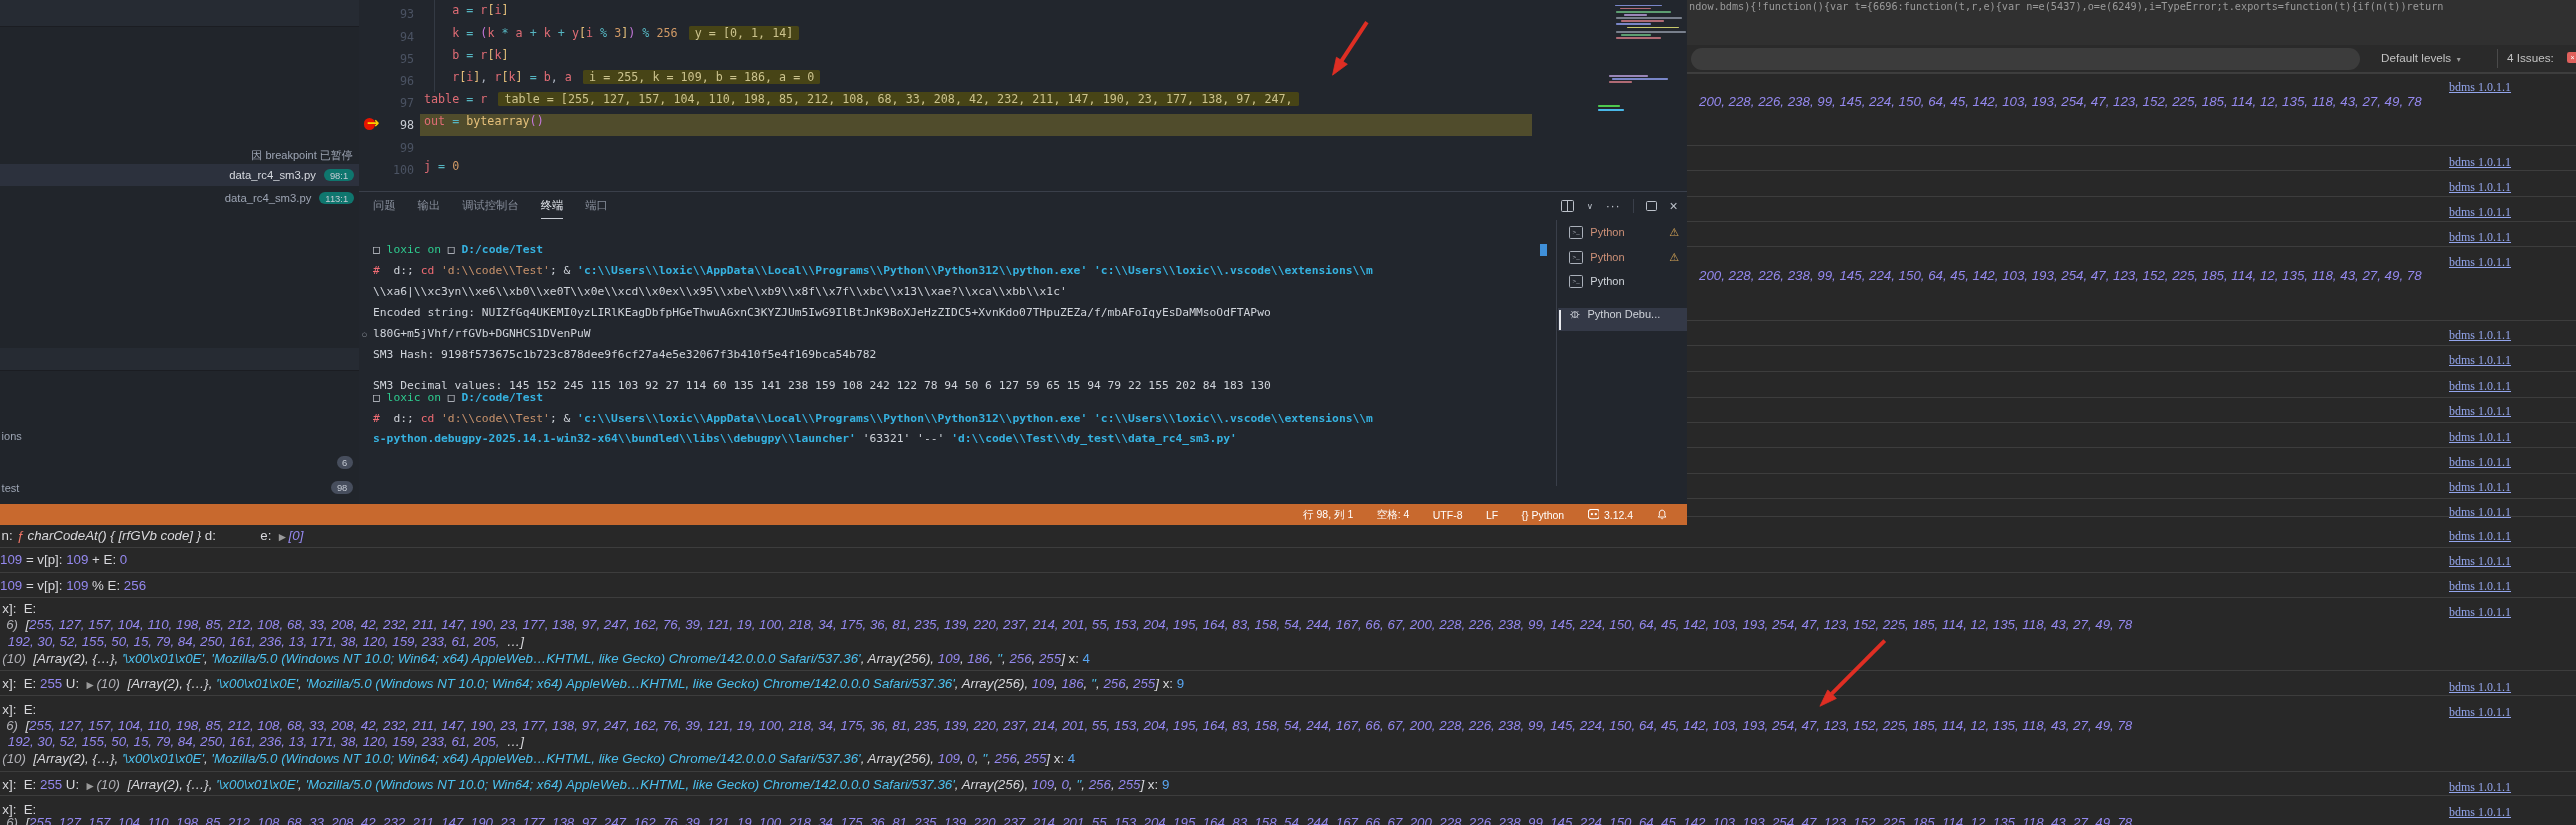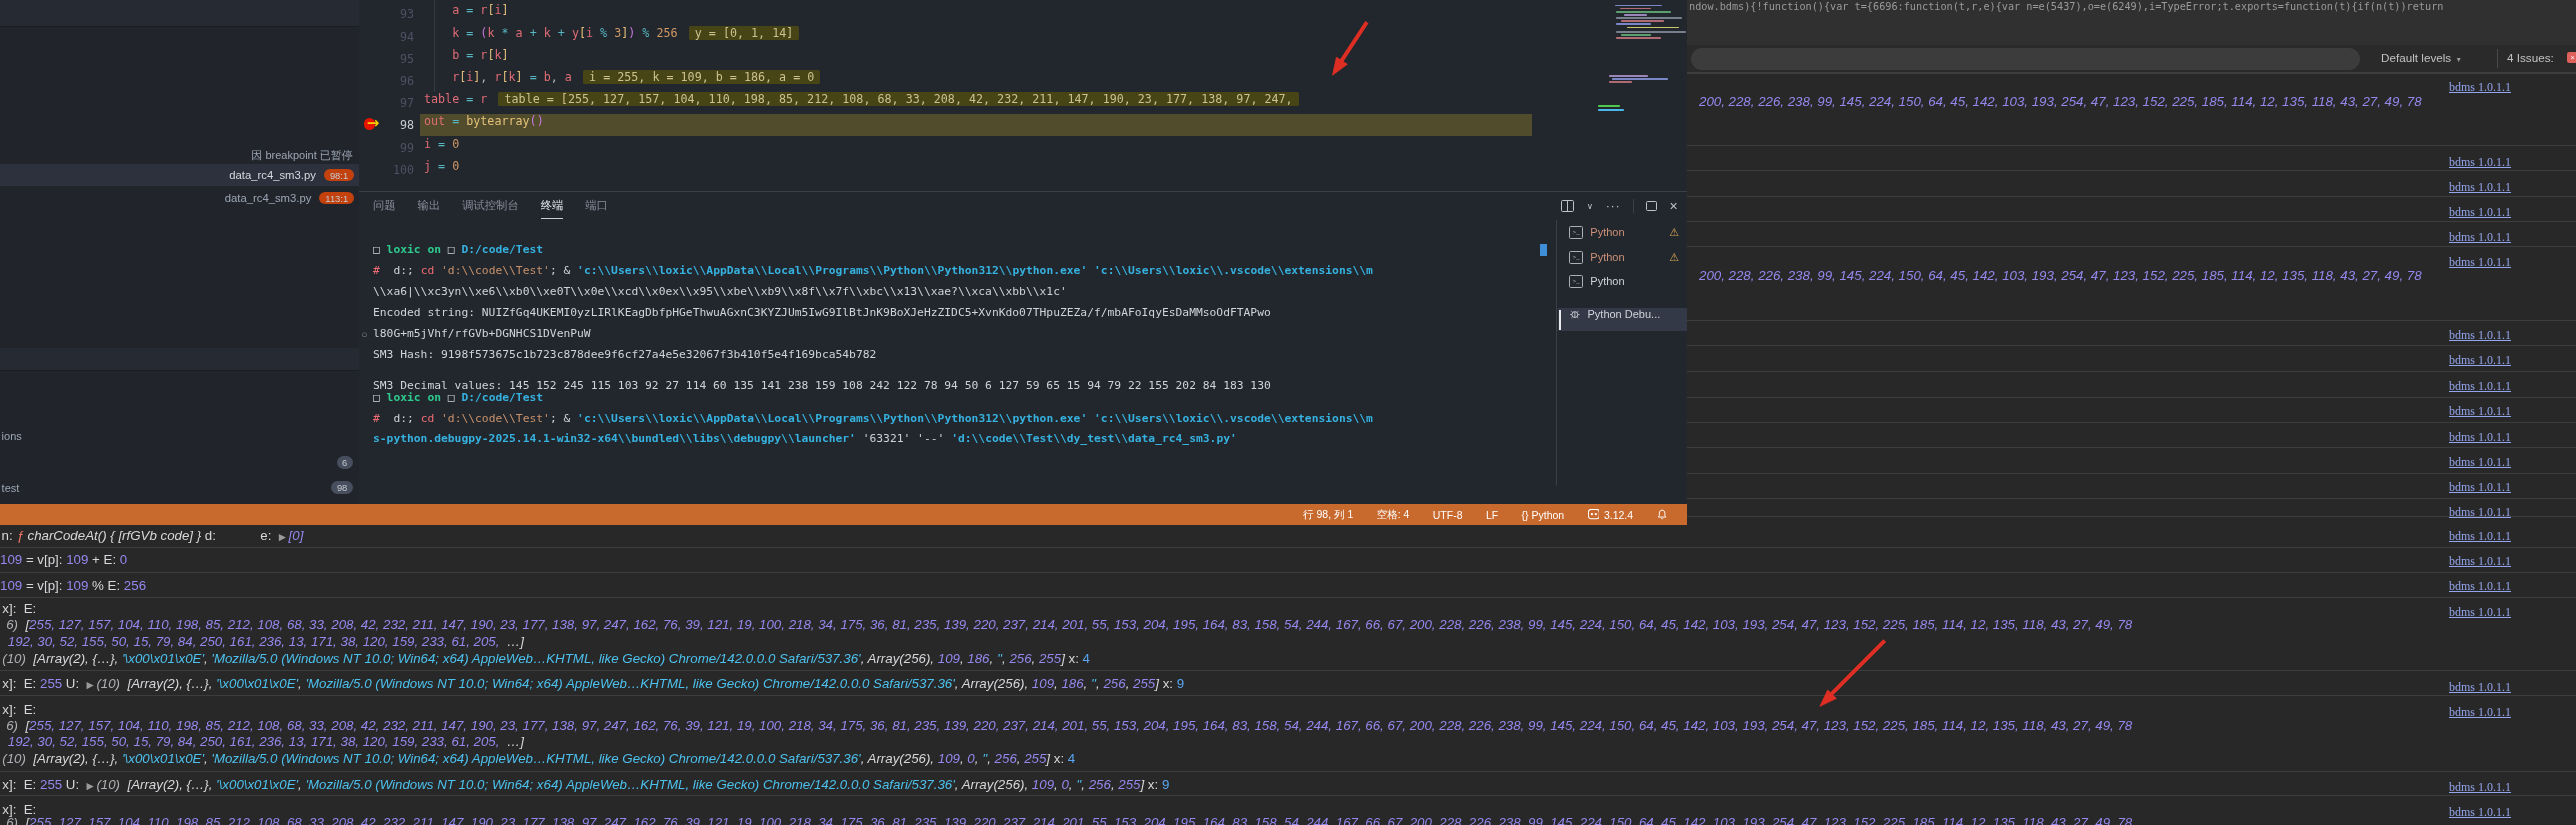--- a/index.html
+++ b/index.html
@@ -26,21 +26,21 @@
   .sg-fi{color:#ef7465;font-style:italic}
   .sg-b{color:#58a6f2}
   .sg-tri{color:#9a9a9a;font-size:9.4px}
   
   #vscode{position:absolute;left:0;top:0;width:1687px;height:525px;background:#21252b;z-index:10;overflow:hidden}
   #sidebar{position:absolute;left:0;top:0;width:359px;height:415px;background:#21252b}
   .sb-band{position:absolute;left:0;width:359px;background:#262b33;border-bottom:0.8px solid #1b1d22}
   .sb-paused{position:absolute;top:148px;right:6.2px;color:#9da5b4;font-size:11px}
   .sb-frame{position:absolute;left:0;width:359px;height:22px;display:flex;justify-content:flex-end;align-items:center;gap:7.8px;padding-right:4.7px;box-sizing:border-box;font-size:11.3px;cursor:pointer}
   .sb-frame.sel{background:#2c313d}
-  .sb-badge{background:#c2410c;color:#c5cad3;font-size:9.4px;border-radius:7.8px;padding:0.8px 6.2px}
+  .sb-badge{background:#0f766e;color:#c5cad3;font-size:9.4px;border-radius:7.8px;padding:0.8px 6.2px}
   .sb-file1{color:#d7dae0}.sb-file2{color:#9da5b4}
   .sb-small{position:absolute;left:1.6px;color:#9da5b4;font-size:11px}
   .sb-rbadge{position:absolute;right:6.2px;background:#474e5d;color:#c5cad3;font-size:9.4px;border-radius:7.8px;padding:0.8px 5.5px}
   
   #editor{position:absolute;left:359px;top:0;width:1328px;height:191px;background:#22262d}
   .cur-line{position:absolute;left:61px;top:114px;width:1112px;height:22px;background:#504c2c}
   .ln{position:absolute;width:55px;text-align:right;font:11.7px "DejaVu Sans Mono",monospace;color:#4b5363;line-height:22px}
   .ln.active{color:#c8ccd3}
   .code-row{position:absolute;left:65px;width:1108px;height:22px;line-height:22px;font:11.7px "DejaVu Sans Mono",monospace;white-space:pre;overflow:hidden}
   .sg-v{color:#e06c75}.sg-op{color:#56b6c2}.sg-gd{color:#e5c07b}.sg-pu{color:#c678dd}.sg-or{color:#d19a66}.sg-w{color:#abb2bf}
@@ -58,21 +58,21 @@
   .tab.active:after{content:"";position:absolute;left:0;right:0;bottom:0;height:1.6px;background:#c8ccd3}
   .ptools{position:absolute;right:9.4px;top:6.2px;display:flex;align-items:center;gap:12.5px;color:#bcc1ca}
   .ic-split{width:11px;height:9.4px;border:1.2px solid #bcc1ca;border-radius:1.6px;position:relative}
   .ic-split:after{content:"";position:absolute;left:4.7px;top:0;bottom:0;width:1.2px;background:#bcc1ca}
   .ic-caret{font-size:8.6px}
   .ic-dots{font-size:12.5px;letter-spacing:0.8px}
   .ic-sep{width:0.8px;height:14px;background:#3a3f4a}
   .ic-max{width:8.6px;height:8.6px;border:1.2px solid #bcc1ca;border-radius:1.6px}
   .ic-x{font-size:14px}
   .trow{position:absolute;left:14px;width:1178px;white-space:pre;overflow:hidden;font:11.3px "DejaVu Sans Mono",monospace;line-height:15.6px}
-  .sg-tw{color:#cfd3da}.sg-tg{color:#2ecc8f;font-weight:bold}.sg-tc{color:#36b2e0;font-weight:bold}.sg-tr{color:#ef6b73}.sg-ty{color:#c8926b}
+  .sg-tw{color:#cfd3da}.sg-tg{color:#2ecc8f;font-weight:normal}.sg-tc{color:#36b2e0;font-weight:bold}.sg-tr{color:#ef6b73}.sg-ty{color:#c8926b}
   .tmark{position:absolute;left:2.3px;top:137px;color:#8a8f98;font-size:10.2px}
   #termlist{position:absolute;left:1197px;top:28px;width:130px;height:266px;border-left:0.8px solid #3a3f4a}
   .tl-row{position:absolute;left:0.8px;width:129px;height:23.4px;display:flex;align-items:flex-start;gap:7px;padding-left:11px;box-sizing:border-box;font-size:11px;color:#cfd3da;cursor:pointer}
   .tl-row .warn{margin-left:auto;margin-right:7.8px;color:#d8a657;font-size:11px}
   .tl-row.orange{color:#ce9178}
   .tl-row.sel{background:#343947}
   .tl-bar{position:absolute;left:1.6px;top:1.6px;width:1.6px;height:20.3px;background:#e8eaee}
   .ticon{width:12.5px;height:11px;border:0.8px solid #aab0ba;border-radius:1.6px;font-size:6.2px;line-height:10.2px;text-align:center;color:#aab0ba;flex:none}
   .bluebit{position:absolute;left:1181px;top:52px;width:7px;height:11.7px;background:#3f8fd8}
   
@@ -193,21 +193,20 @@
     <div class="ln" style="top:137px">99</div>
     <div class="ln" style="top:159px">100</div>
     <div class="bp-dot"></div>
     <div class="bp-arrow">→</div>
     <div class="code-row" style="top:3.1px"><span><span class="sg-w">    </span><span class="sg-v">a</span><span class="sg-op"> = </span><span class="sg-v">r</span><span class="sg-gd">[</span><span class="sg-v">i</span><span class="sg-gd">]</span></span></div>
     <div class="code-row" style="top:26px"><span><span class="sg-w">    </span><span class="sg-v">k</span><span class="sg-op"> = </span><span class="sg-pu">(</span><span class="sg-v">k</span><span class="sg-op"> * </span><span class="sg-v">a</span><span class="sg-op"> + </span><span class="sg-v">k</span><span class="sg-op"> + </span><span class="sg-v">y</span><span class="sg-gd">[</span><span class="sg-v">i</span><span class="sg-op"> % </span><span class="sg-or">3</span><span class="sg-gd">]</span><span class="sg-pu">)</span><span class="sg-op"> % </span><span class="sg-or">256</span></span><span class="hint">y = [0, 1, 14]</span></div>
     <div class="code-row" style="top:48px"><span><span class="sg-w">    </span><span class="sg-v">b</span><span class="sg-op"> = </span><span class="sg-v">r</span><span class="sg-gd">[</span><span class="sg-v">k</span><span class="sg-gd">]</span></span></div>
     <div class="code-row" style="top:70px"><span><span class="sg-w">    </span><span class="sg-v">r</span><span class="sg-gd">[</span><span class="sg-v">i</span><span class="sg-gd">]</span><span class="sg-w">, </span><span class="sg-v">r</span><span class="sg-gd">[</span><span class="sg-v">k</span><span class="sg-gd">]</span><span class="sg-op"> = </span><span class="sg-v">b</span><span class="sg-w">, </span><span class="sg-v">a</span></span><span class="hint">i = 255, k = 109, b = 186, a = 0</span></div>
     <div class="code-row" style="top:92px"><span><span class="sg-v">table</span><span class="sg-op"> = </span><span class="sg-v">r</span></span><span class="hint">table = [255, 127, 157, 104, 110, 198, 85, 212, 108, 68, 33, 208, 42, 232, 211, 147, 190, 23, 177, 138, 97, 247,</span></div>
     <div class="code-row" style="top:114px"><span><span class="sg-v">out</span><span class="sg-op"> = </span><span class="sg-gd">bytearray</span><span class="sg-pu">()</span></span></div>
-    <div class="code-row" style="top:137px"><span><span class="sg-v">i</span><span class="sg-op"> = </span><span class="sg-or">0</span></span></div>
     <div class="code-row" style="top:159px"><span><span class="sg-v">j</span><span class="sg-op"> = </span><span class="sg-or">0</span></span></div>
     <div id="minimap">
       <i style="left:22px;top:4.7px;width:47px;background:#7986c8"></i>
       <i style="left:26.6px;top:7.8px;width:31px;background:#b06a74"></i>
       <i style="left:23.4px;top:11px;width:55px;background:#5d9e71"></i>
       <i style="left:31px;top:14px;width:23.4px;background:#9a86b8"></i>
       <i style="left:23.4px;top:17px;width:66px;background:#787f8c"></i>
       <i style="left:28px;top:20.3px;width:43px;background:#b06a74"></i>
       <i style="left:23.4px;top:23.4px;width:35px;background:#7986c8"></i>
       <i style="left:34px;top:26.6px;width:52px;background:#c8c86a"></i>

